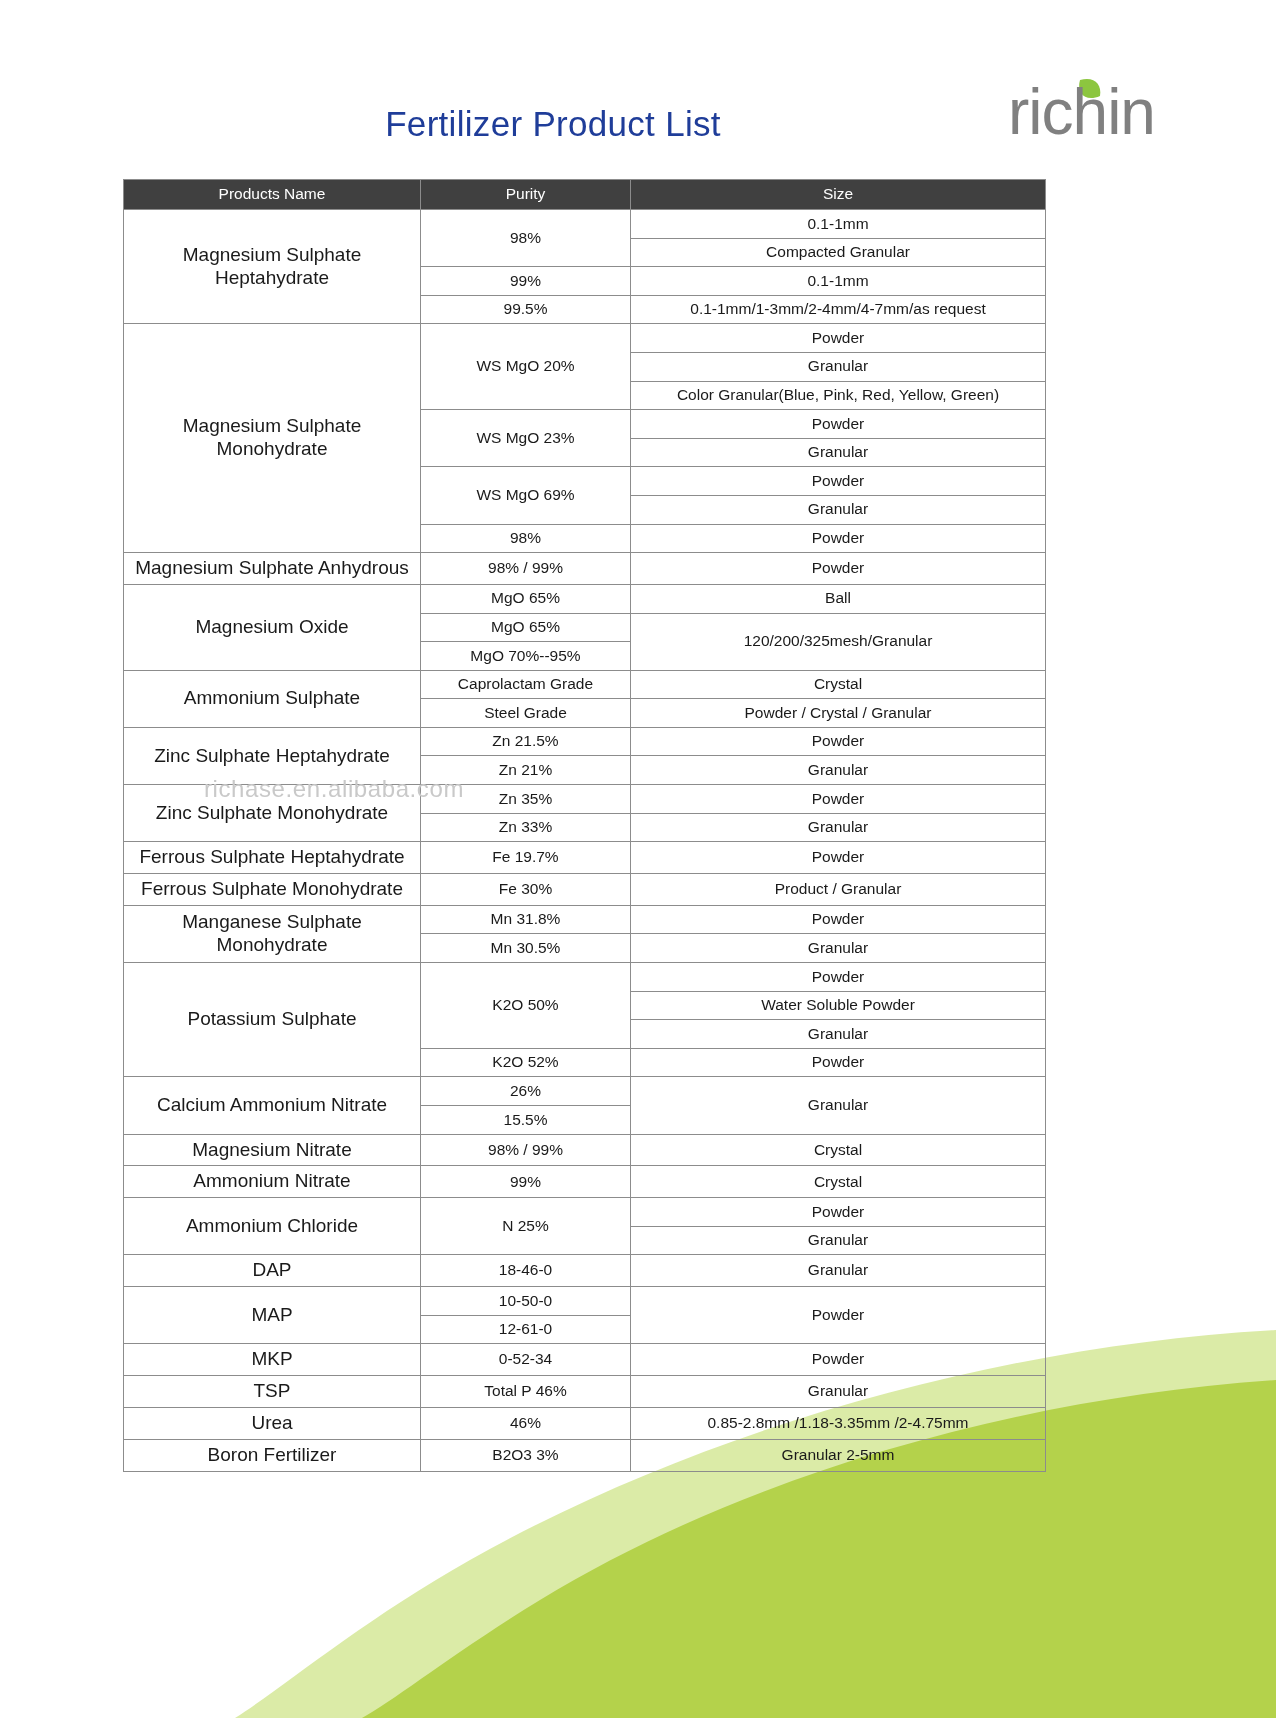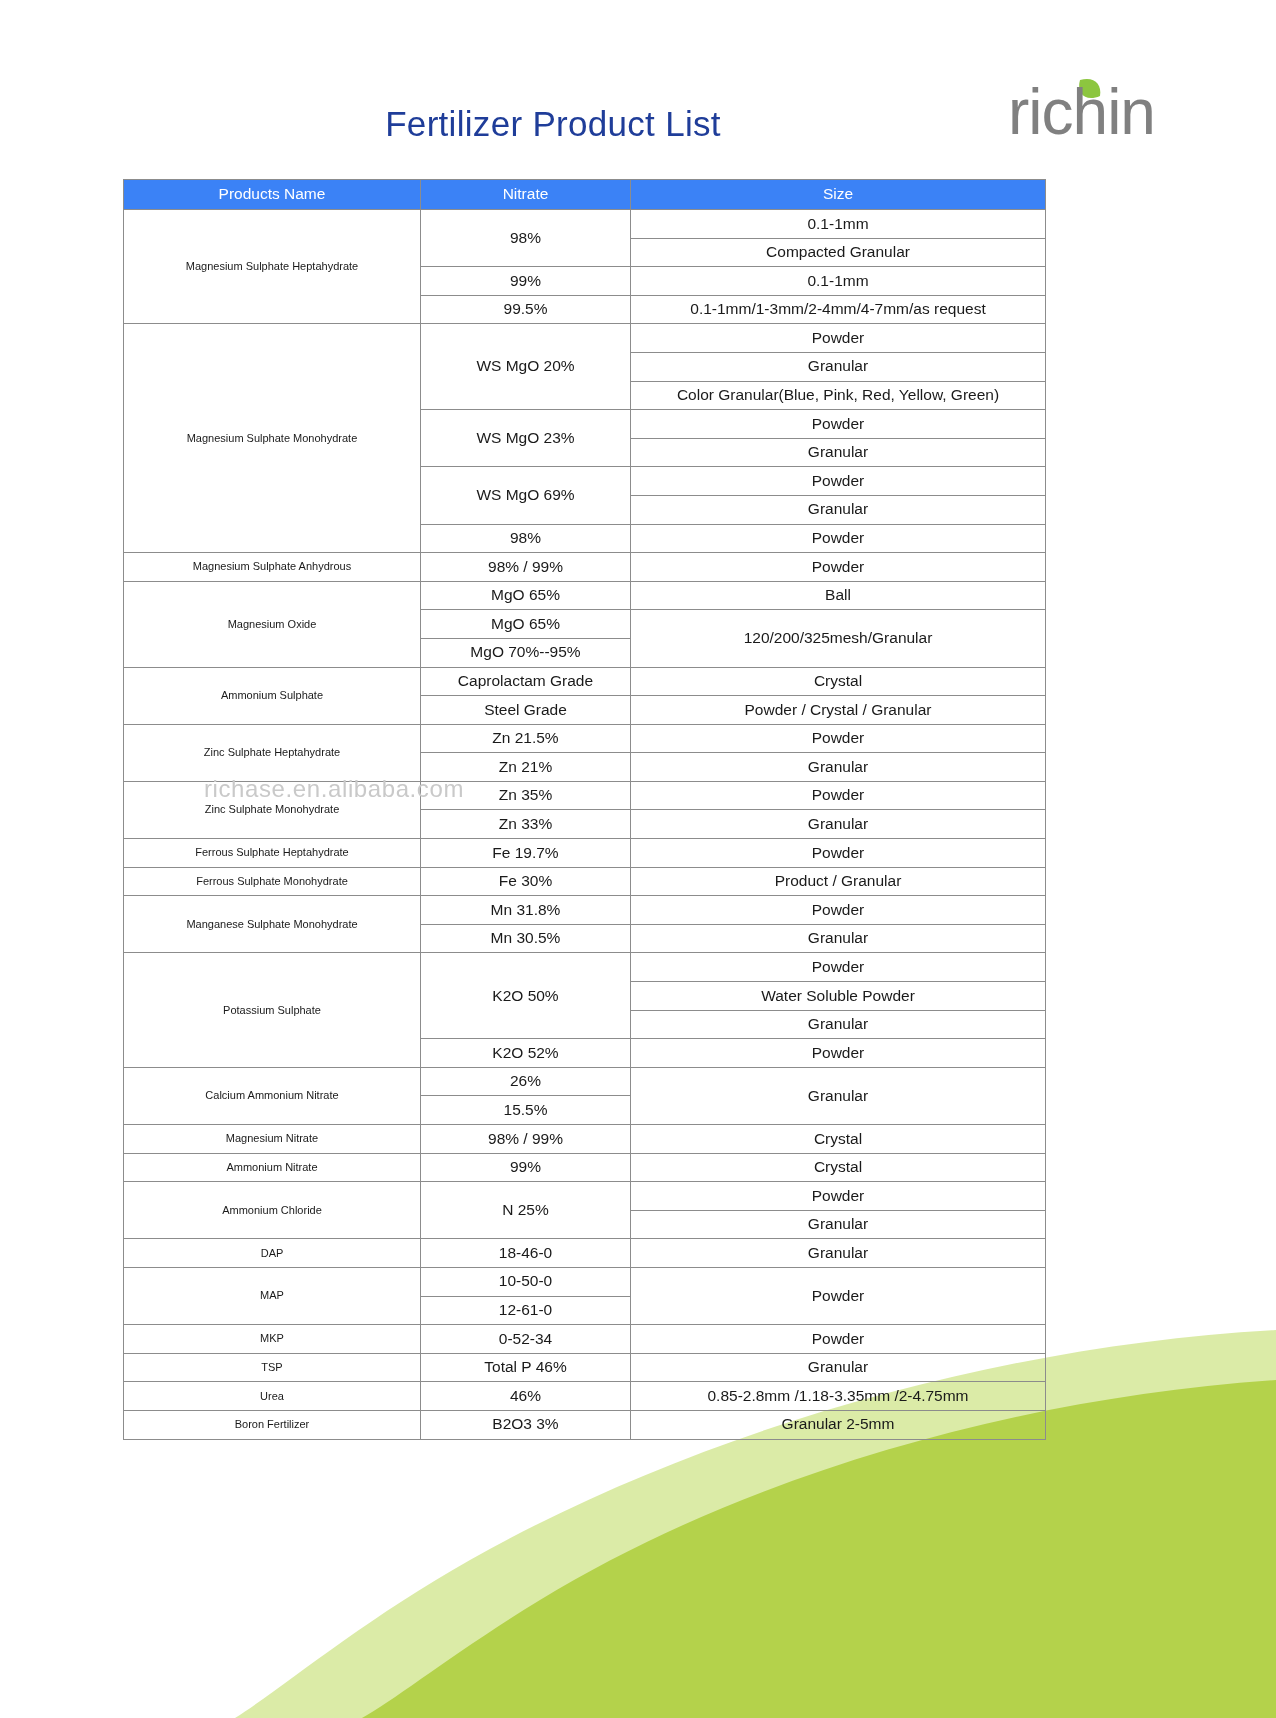--- a/index.html
+++ b/index.html
@@ -84,29 +84,29 @@
     border: 1px solid #8c8c8c;
     text-align: center;
     vertical-align: middle;
     font-size: 15.5px;
     color: #1a1a1a;
     padding: 4px 6px;
     line-height: 1.2;
     background: transparent;
   }
   table.product-table thead th {
-    background: #3b82f6;
+    background: #404040;
     color: #ffffff;
     font-weight: 400;
     font-size: 15.5px;
     height: 30px;
     padding: 4px 6px;
     border: 1px solid #8c8c8c;
   }
-  table.product-table td.name-cell { font-size: 11px; }
+  table.product-table td.name-cell { font-size: 19px; }
   table.product-table tbody tr { height: 28.6px; }
 </style>
 </head>
 <body>
 
 <div class="deco-wrap">
   <svg width="1276" height="1718" viewBox="0 0 1276 1718" xmlns="http://www.w3.org/2000/svg">
     <path d="M1276 1330 C1000 1345, 700 1430, 470 1560 C360 1622, 280 1690, 235 1718 L1276 1718 Z" fill="#cfe48a" opacity="0.75"></path>
     <path d="M1276 1380 C1010 1398, 740 1478, 540 1600 C455 1652, 395 1700, 362 1718 L1276 1718 Z" fill="#b4d24b"></path>
   </svg>
@@ -125,21 +125,21 @@
 <div class="table-wrap">
   <table class="product-table">
     <colgroup>
       <col class="c-name">
         <col class="c-purity">
         <col class="c-size">
     </colgroup>
     <thead>
       <tr>
         <th>Products Name</th>
-        <th>Nitrate</th>
+        <th>Purity</th>
         <th>Size</th>
       </tr>
     </thead>
     <tbody id="table-body">
         <tr>
           <td class="name-cell" rowspan="4">Magnesium Sulphate Heptahydrate</td>
           <td rowspan="2">98%</td>
           <td>0.1-1mm</td>
         </tr>
         <tr>

